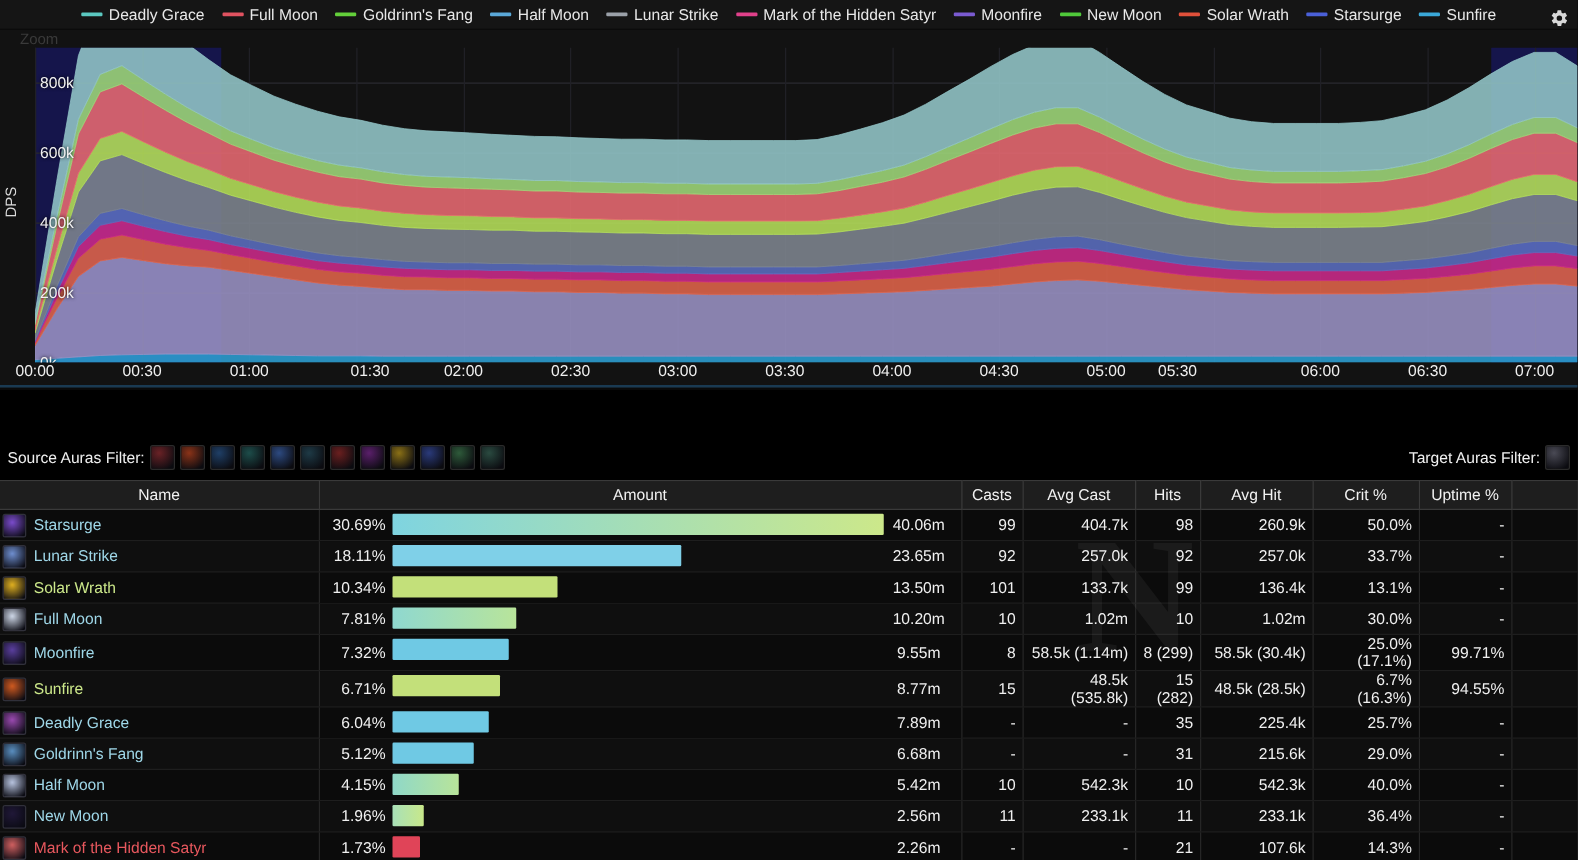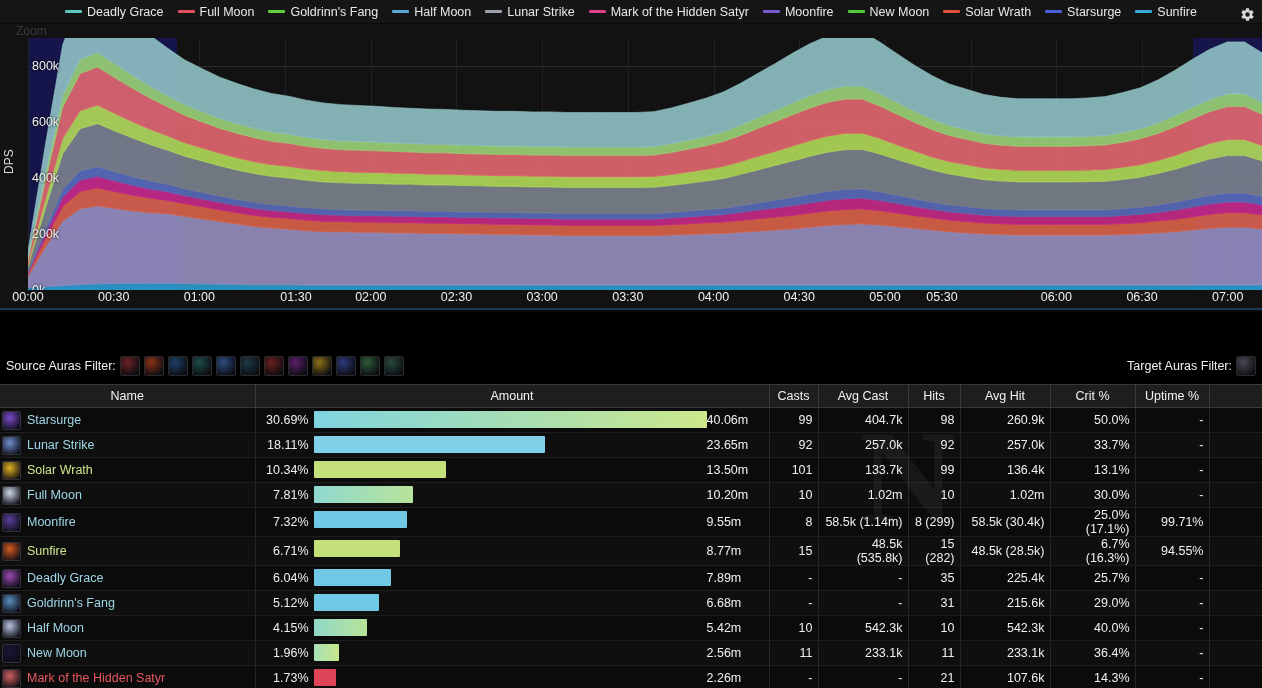--- a/index.html
+++ b/index.html
@@ -111,21 +111,21 @@
   .spell-icon {
     width: 19px; height: 19px; flex: 0 0 19px; margin-right: 6px;
     border: 1px solid #30303a; border-radius: 2px;
   }
   .name-text { font-size: 12.5px; white-space: nowrap; overflow: hidden; }
   td.amount-cell { padding: 0; position: relative; }
   .amount-inner { display: flex; align-items: center; height: 100%; width: 100%; }
   .pct { width: 58px; flex: 0 0 58px; text-align: right; padding-right: 5px; font-size: 12.5px; color: #f0f0f0; }
   .barwrap { flex: 1 1 auto; position: relative; height: 100%; }
   .bar { position: absolute; left: 0; top: 3px; height: 17px; border-radius: 1px; }
-  .amt { width: 62px; flex: 0 0 62px; text-align: left; padding-right: 5px; font-size: 12.5px; color: #f0f0f0; }
+  .amt { width: 62px; flex: 0 0 62px; text-align: center; padding-right: 5px; font-size: 12.5px; color: #f0f0f0; }
   td.num { text-align: right; }
 
   
   #watermark {
     position: absolute; left: 0; top: 0; width: 1262px; height: 688px;
     pointer-events: none; overflow: hidden;
   }
   #wm-text {
     position: absolute; left: 620px; top: 630px;
     color: rgba(255,255,255,0.055); font-size: 29px; letter-spacing: 9px;

